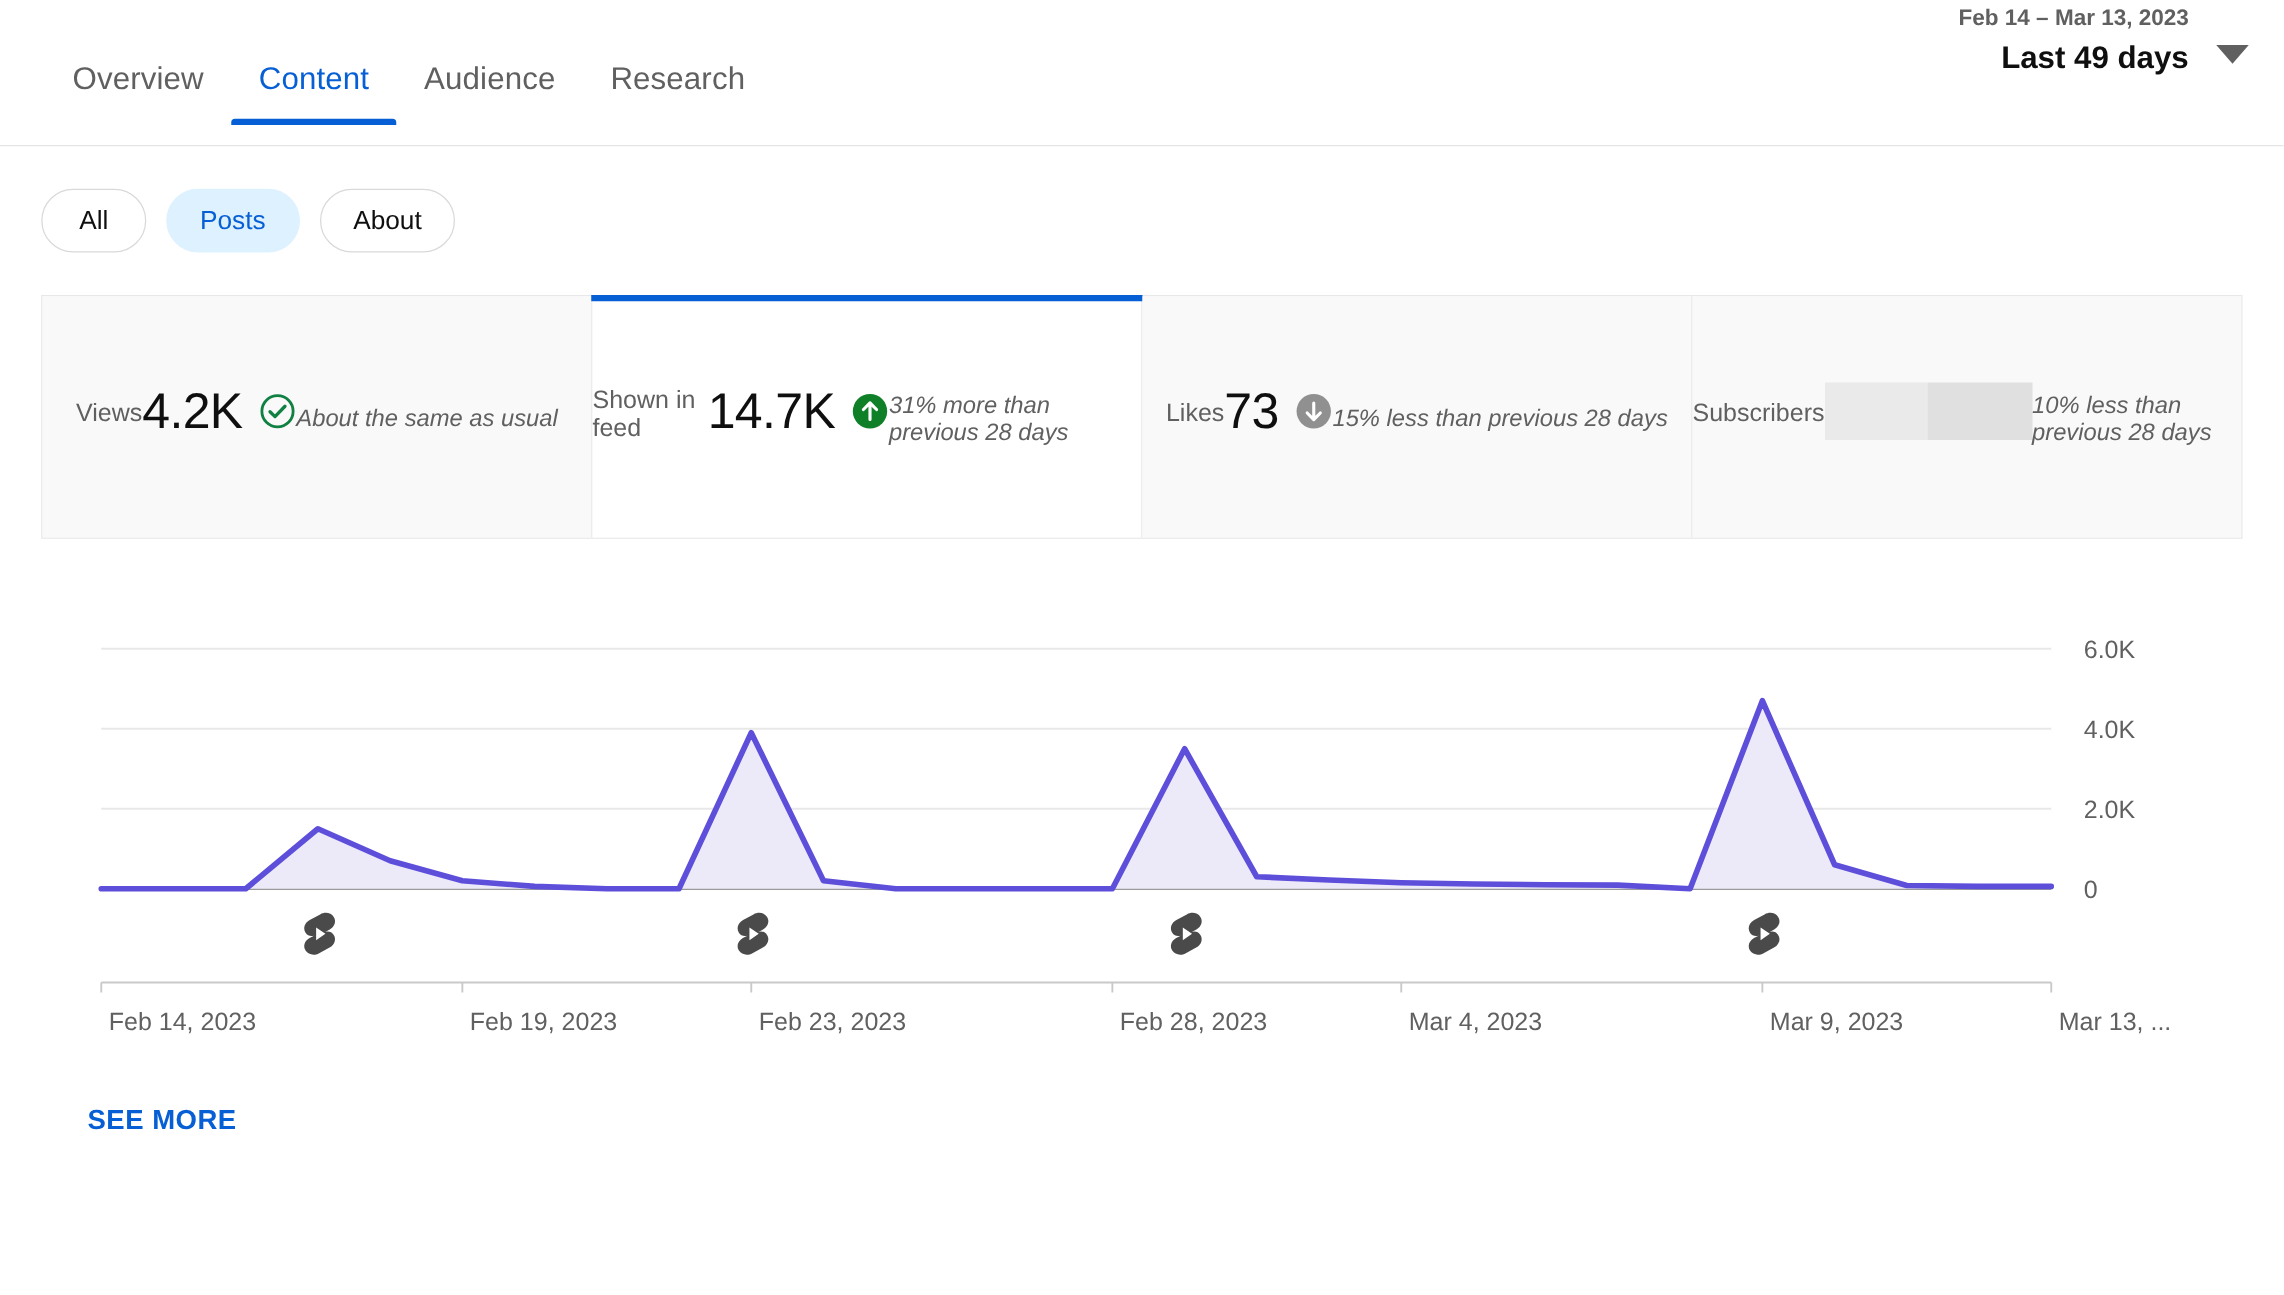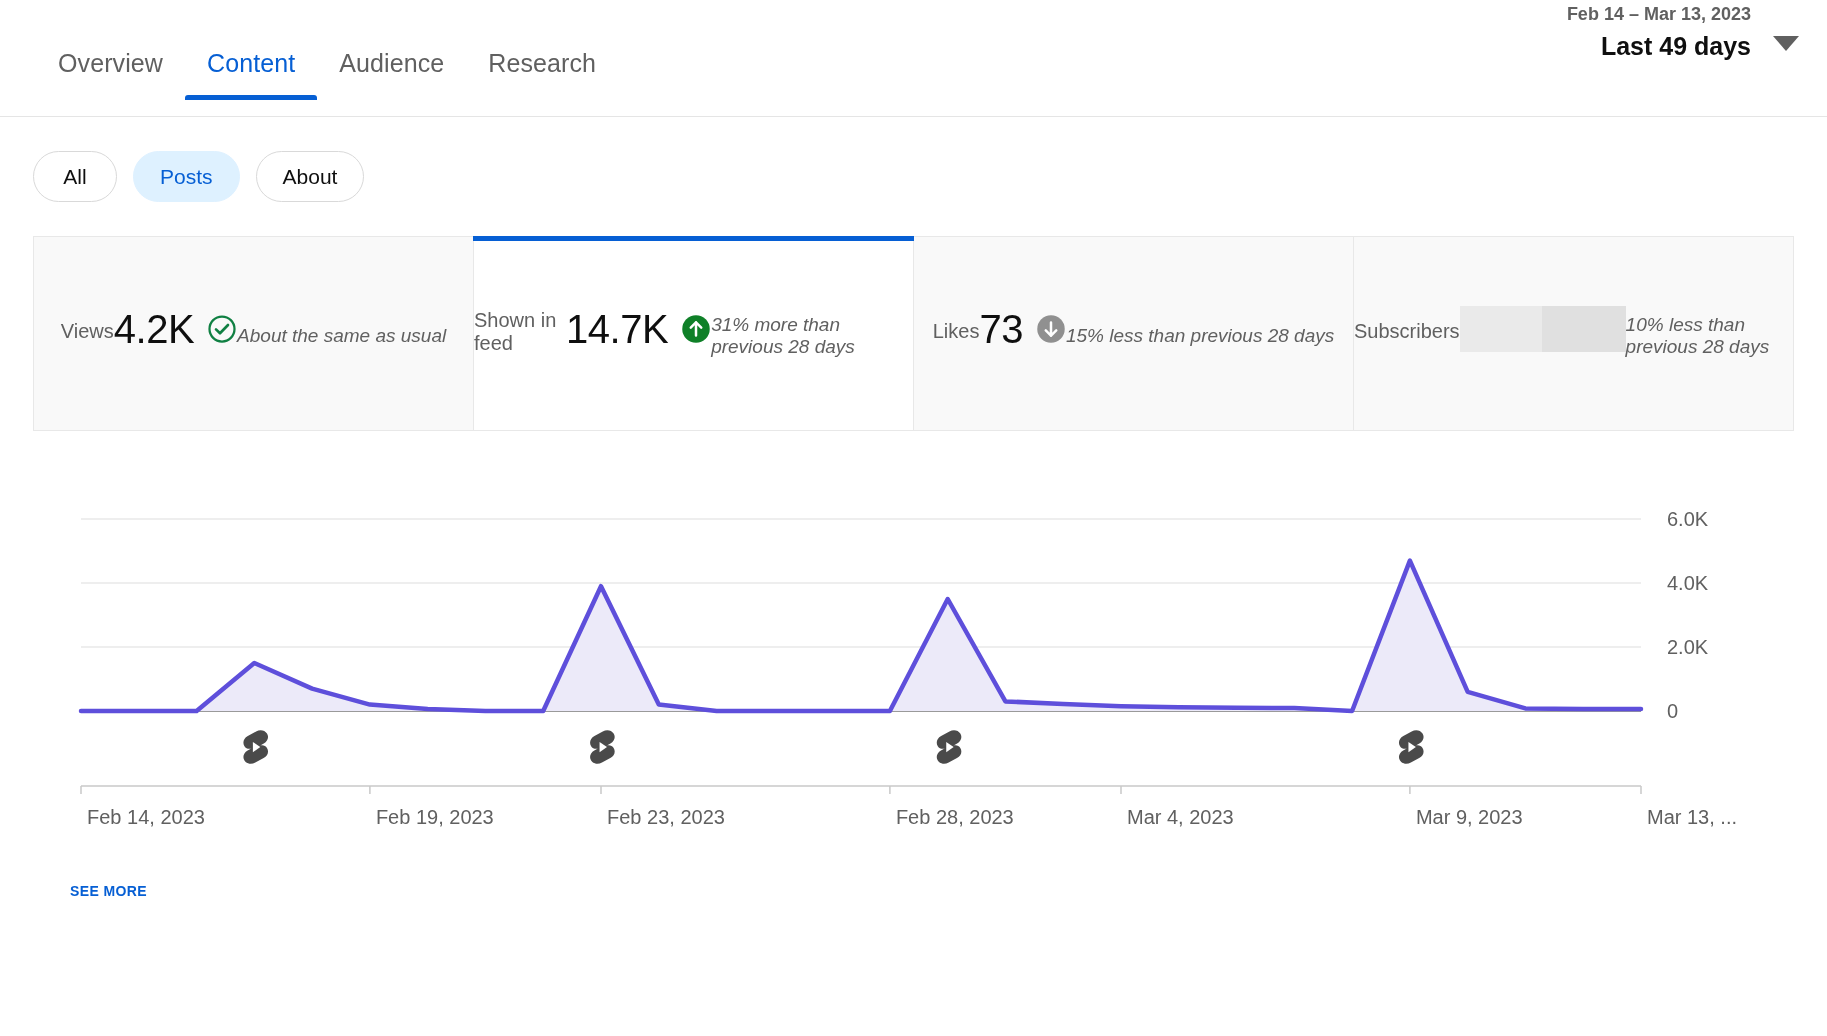--- a/index.html
+++ b/index.html
@@ -171,21 +171,21 @@
   }
   .xlabel {
     font-size: 20px;
     fill: #606060;
     font-family: "Liberation Sans", sans-serif;
   }
 
   
   .seemore {
     margin: 22px 0 4px 70px;
-    font-size: 14px;
+    font-size: 22px;
     font-weight: bold;
     color: #065fd4;
     letter-spacing: .4px;
     cursor: pointer;
     display: inline-block;
     background: none;
     border: none;
     font-family: "Liberation Sans", sans-serif;
   }
 </style>

